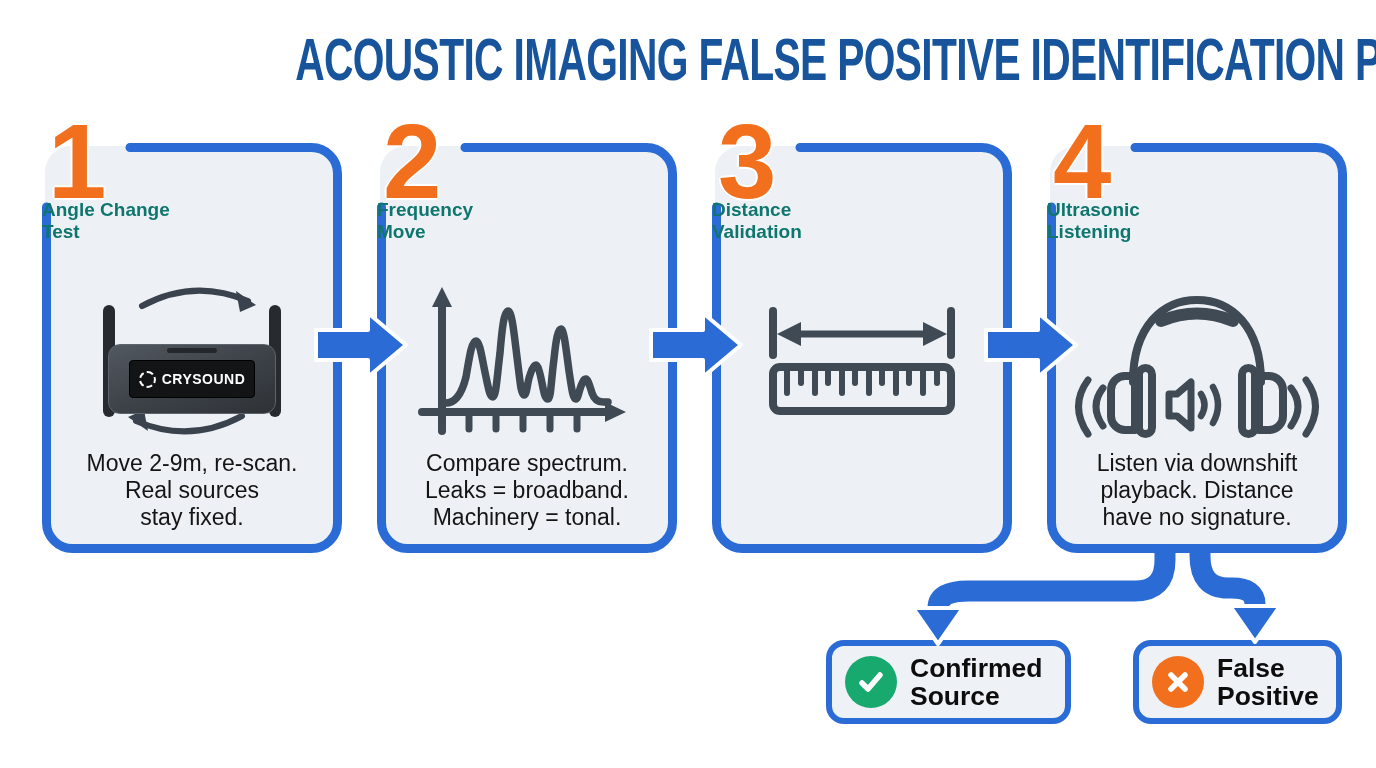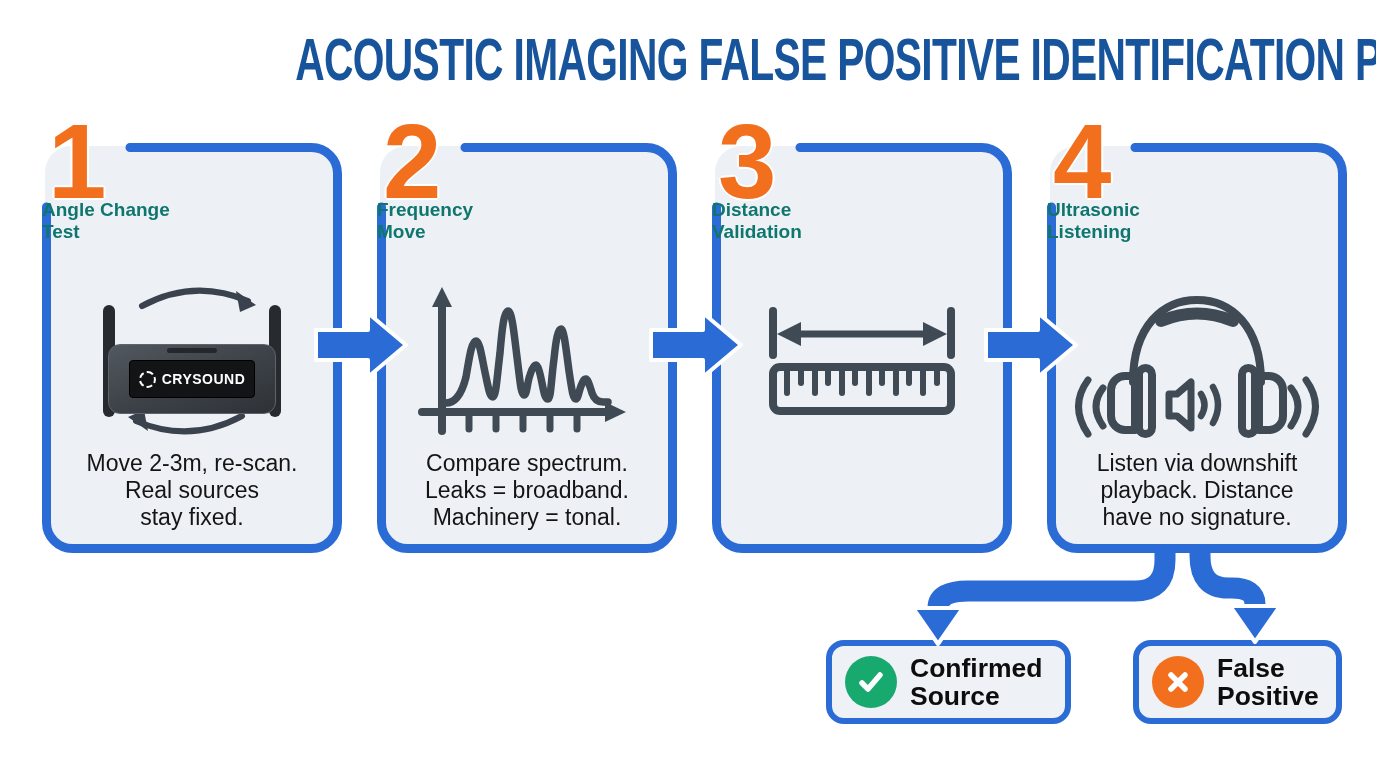--- a/index.html
+++ b/index.html
@@ -101,21 +101,21 @@
           <div class="device-body">
             <div class="device-topbar"></div>
             <div class="device-screen">
               <span class="logo-ring"></span>
               <span class="device-brand">CRYSOUND</span>
             </div>
           </div>
         </div>
       </div>
     </div>
-    <div class="card-desc">Move 2-3m, re-scan.
+    <div class="card-desc">Move 2-9m, re-scan.
 Real sources
 stay fixed.</div>
   </div>
 
   <div class="card" style="left:377px;">
     <div class="card-bg"></div>
     <svg class="card-border" viewBox="0 0 300 410">
       <path d="M 88 4.5 H 269.5 A 26 26 0 0 1 295.5 30.5 V 379.5 A 26 26 0 0 1 269.5 405.5 H 30.5 A 26 26 0 0 1 4.5 379.5 V 64" fill="none" stroke="#2a6bd6" stroke-width="9" stroke-linecap="round"></path>
     </svg>
     <div class="step-number">2</div>

